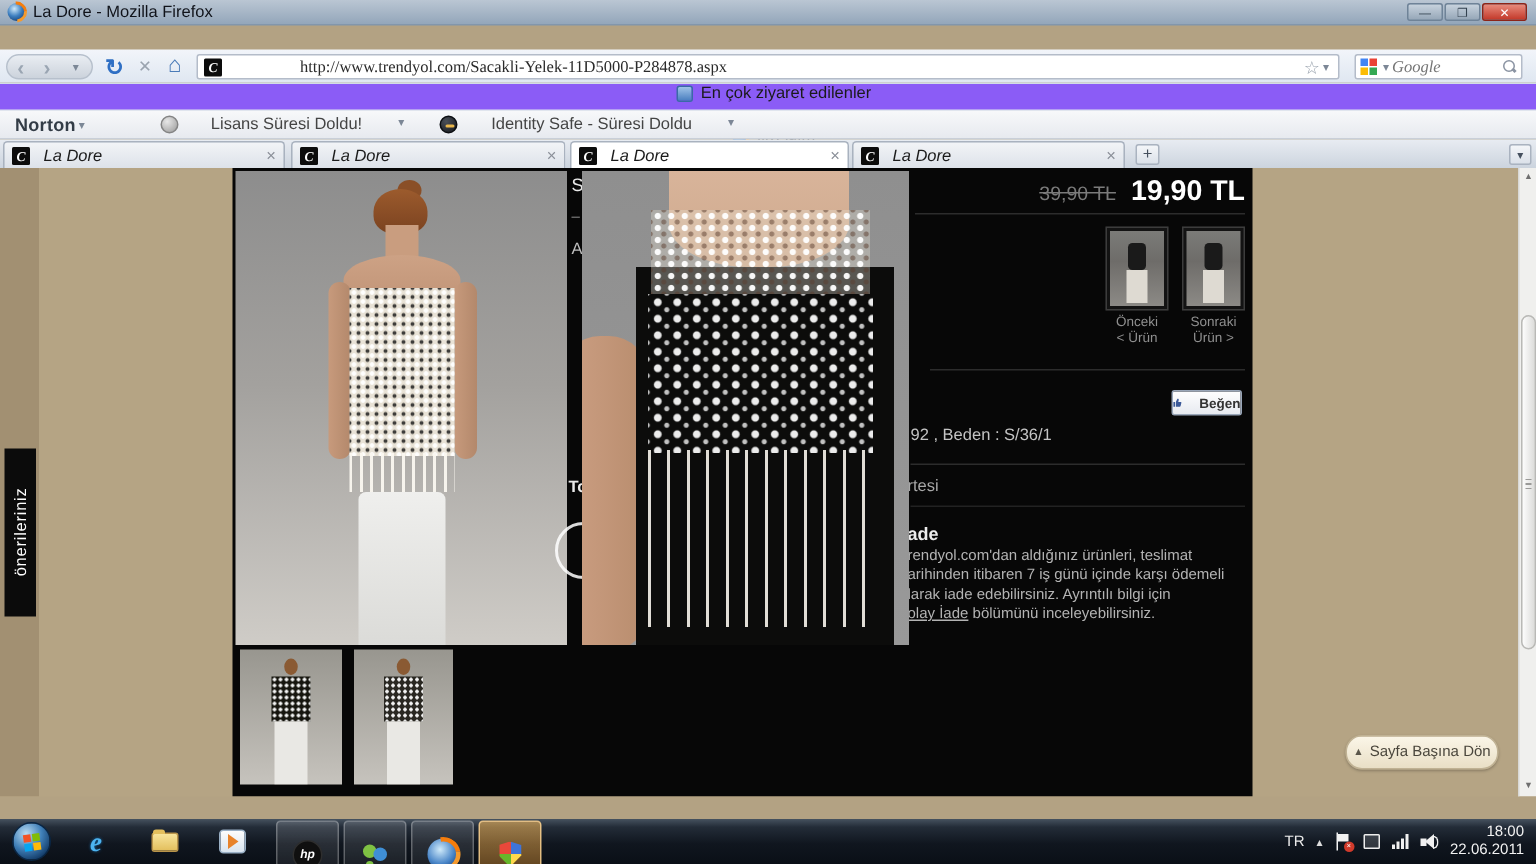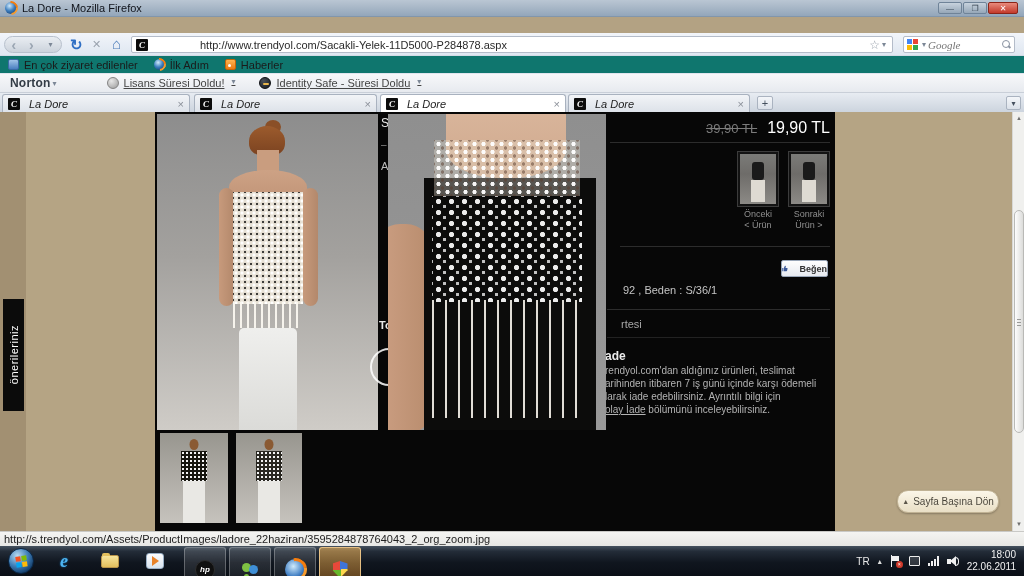--- a/index.html
+++ b/index.html
@@ -29,47 +29,47 @@
 
   
   .navbar { left:0; top:33px; width:1024px; height:23px;
     background:linear-gradient(#f2f5fa,#dfe7f1); border-bottom:1px solid #d3dbe6; }
   .navpill { position:absolute; left:4px; top:3px; width:58px; height:17px; border-radius:9px;
     background:linear-gradient(#e9edf2,#ccd3dc); border:1px solid #b7c0cc; color:#9aa5b2;
     font-size:12px; display:flex; align-items:center; justify-content:space-around; }
   .navglyph { font-size:14px; font-weight:bold; }
   .url-field { position:absolute; left:131px; top:3px; width:762px; height:17px; background:#fff;
     border:1px solid #b4bcc9; border-radius:2px; display:flex; align-items:center; padding:0 4px; }
-  .url-field input { border:0; outline:0; flex:1; font-size:11px; color:#2a2a2a; font-family:Liberation Sans, sans-serif; background:transparent;padding-left:48px; }
+  .url-field input { border:0; outline:0; flex:1; font-size:11px; color:#2a2a2a; font-family:Liberation Serif, serif; background:transparent;padding-left:48px; }
   .favicon { width:12px; height:12px; background:#0c0c0c; color:#fff; border-radius:1px;
     font:italic bold 9px "Liberation Serif", serif; text-align:center; line-height:12px; flex:0 0 auto; margin-right:4px; }
   .search-box { position:absolute; left:903px; top:3px; width:112px; height:17px; background:#fff;
     border:1px solid #b4bcc9; border-radius:2px; display:flex; align-items:center; padding:0 3px; }
   .search-box input { border:0; outline:0; width:62px; font-style:italic; font-size:11px; color:#777; background:transparent; font-family:Liberation Serif, serif;}
   .gicon { width:11px; height:11px; display:grid; grid-template-columns:5px 5px; grid-template-rows:5px 5px; gap:1px; margin-right:2px; }
   .gicon i { display:block; }
   .mag { width:9px; height:9px; position:relative; margin-left:auto; }
   .mag::before { content:""; position:absolute; left:0; top:0; width:6px; height:6px; border:1.5px solid #8a93a2; border-radius:50%; }
   .mag::after { content:""; position:absolute; left:6px; top:6px; width:3px; height:1.5px; background:#8a93a2; transform:rotate(45deg); }
   .tiny-caret { font-size:8px; color:#7c8796; margin:0 2px; }
 
   
-  .bookbar { left:0; top:56px; width:1024px; height:18px; background:#0f766e; border-bottom:1px solid #e0e5ee;
-    display:flex; align-items:center; padding-left:8px; gap:16px; }
+  .bookbar { left:0; top:56px; width:1024px; height:18px; background:#8b5cf6; border-bottom:1px solid #e0e5ee;
+    display:flex; align-items:center; padding-left:8px; gap:16px;flex-direction:column; }
   .bm { display:flex; align-items:center; gap:5px; font-size:11px; color:#1a1a1a; }
   .bm-ic { width:11px; height:11px; border-radius:2px; }
   .ic-mostvisited { background:linear-gradient(#9fc3e8,#4a7fc0); border:1px solid #3a6aa6; }
   .ic-feed { background:linear-gradient(#ffb450,#e87b12); border:1px solid #c56508; position:relative; }
   .ic-feed::after { content:""; position:absolute; left:2px; bottom:2px; width:3px; height:3px; background:#fff; border-radius:50%; }
 
   
   .nortonbar { left:0; top:74px; width:1024px; height:19px;
     background:linear-gradient(#f7f8fa,#e7eaef); border-bottom:1px solid #c9cfd8; display:flex; align-items:center; padding-left:10px; }
   .norton-brand { font-size:12px; font-weight:bold; color:#333c46; letter-spacing:.2px; }
-  .n-item { display:flex; gap:5px; font-size:11px; color:#444;text-decoration:underline; }
+  .n-item { display:flex; gap:22px; font-size:11px; color:#444; }
   .n-circle { width:12px; height:12px; border-radius:50%; background:radial-gradient(circle at 35% 30%,#e7e7e7,#9a9a9a); border:1px solid #848484; }
   .n-dark { width:12px; height:12px; border-radius:50%; background:radial-gradient(circle at 35% 30%,#4a4f58,#15181d); border:1px solid #0c0e12; position:relative; }
   .n-dark::after { content:""; position:absolute; left:3px; top:5px; width:6px; height:2px; background:#e8b64c; border-radius:1px; }
 
   
   .tabbar { left:0; top:93px; width:1024px; height:19px; background:linear-gradient(#e8ecf2,#ccd4de); }
   .tab { position:absolute; top:1px; height:18px; border:1px solid #a9b2bf; border-bottom:0; border-radius:3px 3px 0 0;
     background:linear-gradient(#f2f4f7,#dde2e9); display:flex; align-items:center; padding:0 5px; gap:5px; }
   .tab.active { background:#fff; z-index:2; }
   .tab-label { font-size:11px; color:#1c1c1c; flex:1; overflow:hidden; white-space:nowrap;font-style:italic; }
@@ -118,31 +118,31 @@
                radial-gradient(circle, rgba(255,255,255,.75) 1.4px, transparent 2px) 6px 5px/13px 11px; }
   .z-fringe { position:absolute; left:44px; top:186px; width:156px; height:118px;
     background:repeating-linear-gradient(90deg, rgba(248,244,236,.9) 0 2px, transparent 2px 13px); }
 
   .partial-circle { position:absolute; left:215px; top:236px; width:38px; height:38px; border-radius:50%;
     border:2px solid rgba(255,255,255,.85); z-index:2; }
   .ptxt { position:absolute; color:#e9e9e9; z-index:1; }
 
   
   .price-old { font-size:13px; color:#7b7b7b; text-decoration:line-through; }
-  .price-new { font-size:16px; color:#fff; font-weight:normal; margin-left:10px; }
+  .price-new { font-size:19px; color:#fff; font-weight:bold; margin-left:10px; }
   .divider { position:absolute; height:1px; background:#2c2c2c; }
   .nav-thumb { position:absolute; top:39px; width:42px; height:56px; border:1px solid #3c3c3c; background:#131313; padding:2px; }
   .nav-thumb .img { width:100%; height:100%; background:linear-gradient(180deg,#7b7b78 0%,#6e6c69 40%,#8c8a86 100%); position:relative; overflow:hidden;}
   .nav-thumb .img::before { content:""; position:absolute; left:12px; top:8px; width:12px; height:18px; background:#1a1a1a; border-radius:3px;}
   .nav-thumb .img::after { content:""; position:absolute; left:11px; top:26px; width:14px; height:22px; background:#dedad2;}
   .nav-lbl { position:absolute; width:52px; text-align:center; font-size:9px; color:#8f8f8f; line-height:11px; }
   .like-btn { position:absolute; left:626px; top:148px; width:47px; height:17px; background:linear-gradient(#fefefe,#e7eaf0);
     border:1px solid #99a6b8; border-radius:2px; display:flex; align-items:center; justify-content:center; gap:11px; }
   .like-btn span { font-size:9px; color:#333; font-weight:bold; }
-  .rtext { position:absolute; color:#c4c4c4; font-size:11px;margin-left:16px; }
+  .rtext { position:absolute; color:#c4c4c4; font-size:11px; }
   .iade-h { position:absolute; color:#ececec; font-size:12px; font-weight:bold; }
   .iade-p { position:absolute; color:#b3b3b3; font-size:10px; line-height:13px; }
   .iade-link { text-decoration:underline; }
 
   
   .bthumb { position:absolute; top:321px; height:90px; overflow:hidden; background:linear-gradient(180deg,#98968f,#c6c3bd); }
   .bthumb .fig-top { position:absolute; left:50%; top:18px; width:26px; height:30px; transform:translateX(-50%);
     background:radial-gradient(circle, rgba(255,255,255,.95) 1px, transparent 1.4px) 0 0/4px 4px, #17160f; }
   .bthumb .fig-head { position:absolute; left:50%; top:6px; width:9px; height:11px; transform:translateX(-50%); border-radius:50%; background:#8a5a33; }
   .bthumb .fig-legs { position:absolute; left:50%; top:48px; width:22px; height:42px; transform:translateX(-50%); background:#e9e8e4; }
@@ -401,23 +401,20 @@
 
     <div class="scrollbar">
       <span class="sb-arrow" style="top:0;">▲</span>
       <div class="sb-thumb">
           <i class="sb-grip"></i>
         </div>
       <span class="sb-arrow" style="bottom:0;">▼</span>
     </div>
   </div>
 
-  <div class="abs statusbar">
-    <span>http://s.trendyol.com/Assets/ProductImages/ladore_22haziran/3595284878764043_2_org_zoom.jpg</span>
-  </div>
 
   <div class="abs taskbar">
     <div class="orb">
       <span class="flag">
         <i style="background:#f35325"></i>
           <i style="background:#81bc06"></i>
           <i style="background:#05a6f0"></i>
           <i style="background:#ffba08"></i>
       </span>
     </div>

